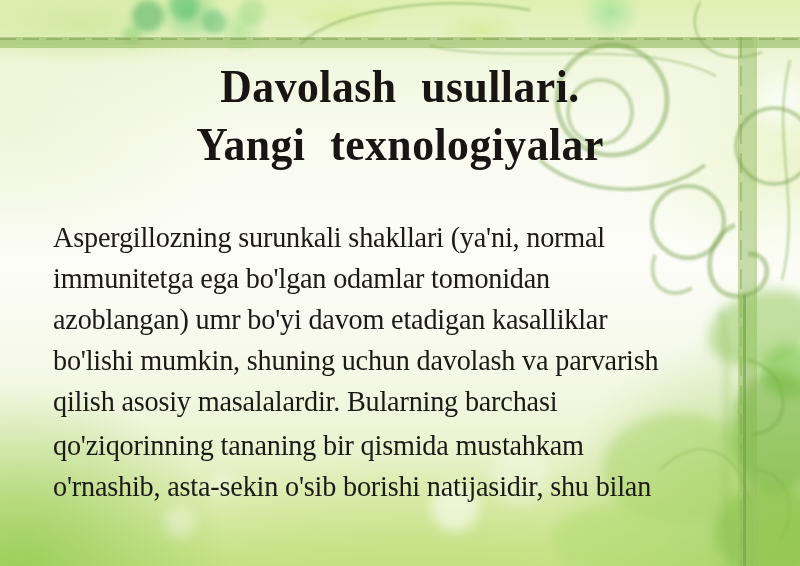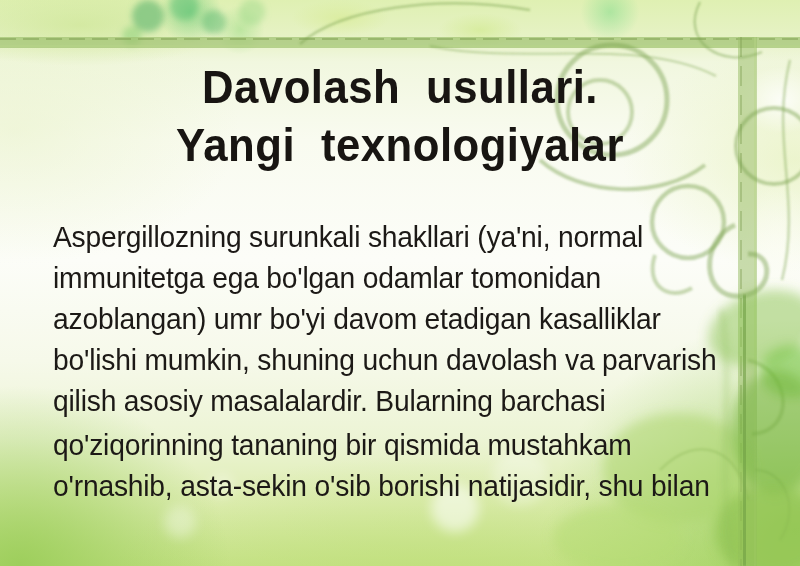--- a/index.html
+++ b/index.html
@@ -5,21 +5,21 @@
   html, body {
     margin: 0;
     padding: 0;
     background: #ffffff;
   }
   .slide {
     position: relative;
     width: 800px;
     height: 566px;
     overflow: hidden;
-    font-family: Liberation Sans, sans-serif;
+    font-family: Liberation Serif, serif;
   }
   
   .bg-base {
     position: absolute;
     inset: 0;
     background:
       radial-gradient(circle 45px at 190px 12px, rgba(86,195,110,0.55), rgba(86,195,110,0) 70%),
       radial-gradient(circle 35px at 240px 30px, rgba(140,215,120,0.45), rgba(140,215,120,0) 70%),
       radial-gradient(circle 42px at 610px 12px, rgba(110,215,130,0.45), rgba(110,215,130,0) 70%),
       radial-gradient(ellipse 70px 26px at 340px 18px, rgba(217,236,154,0.75), rgba(217,236,154,0) 70%),

